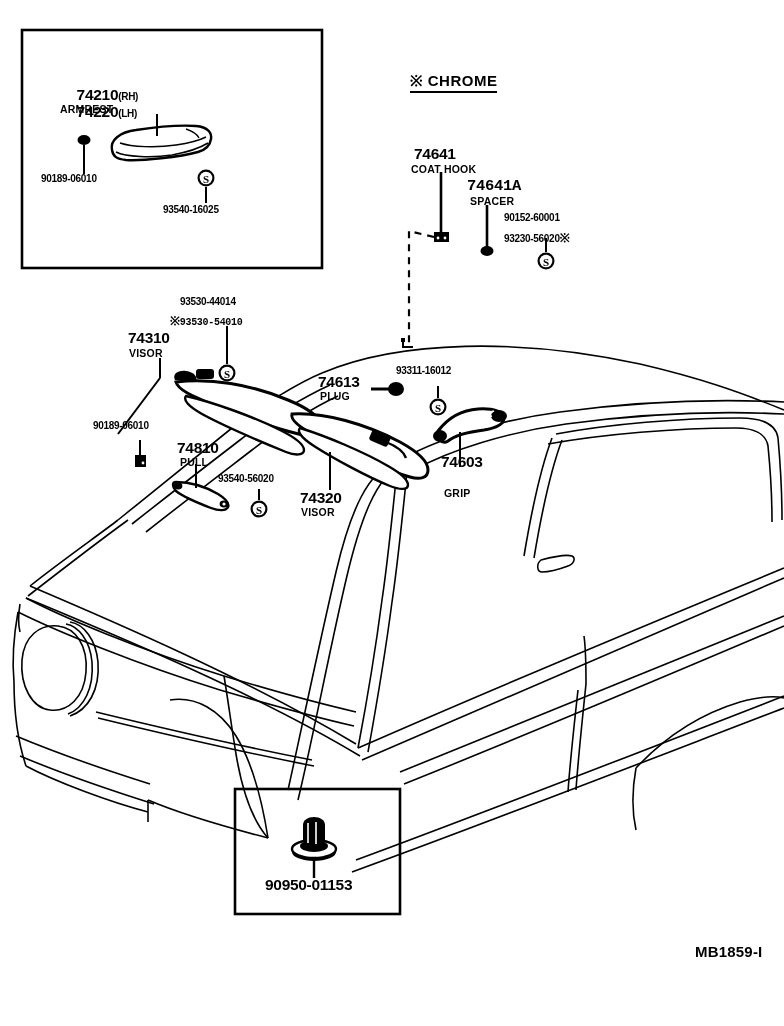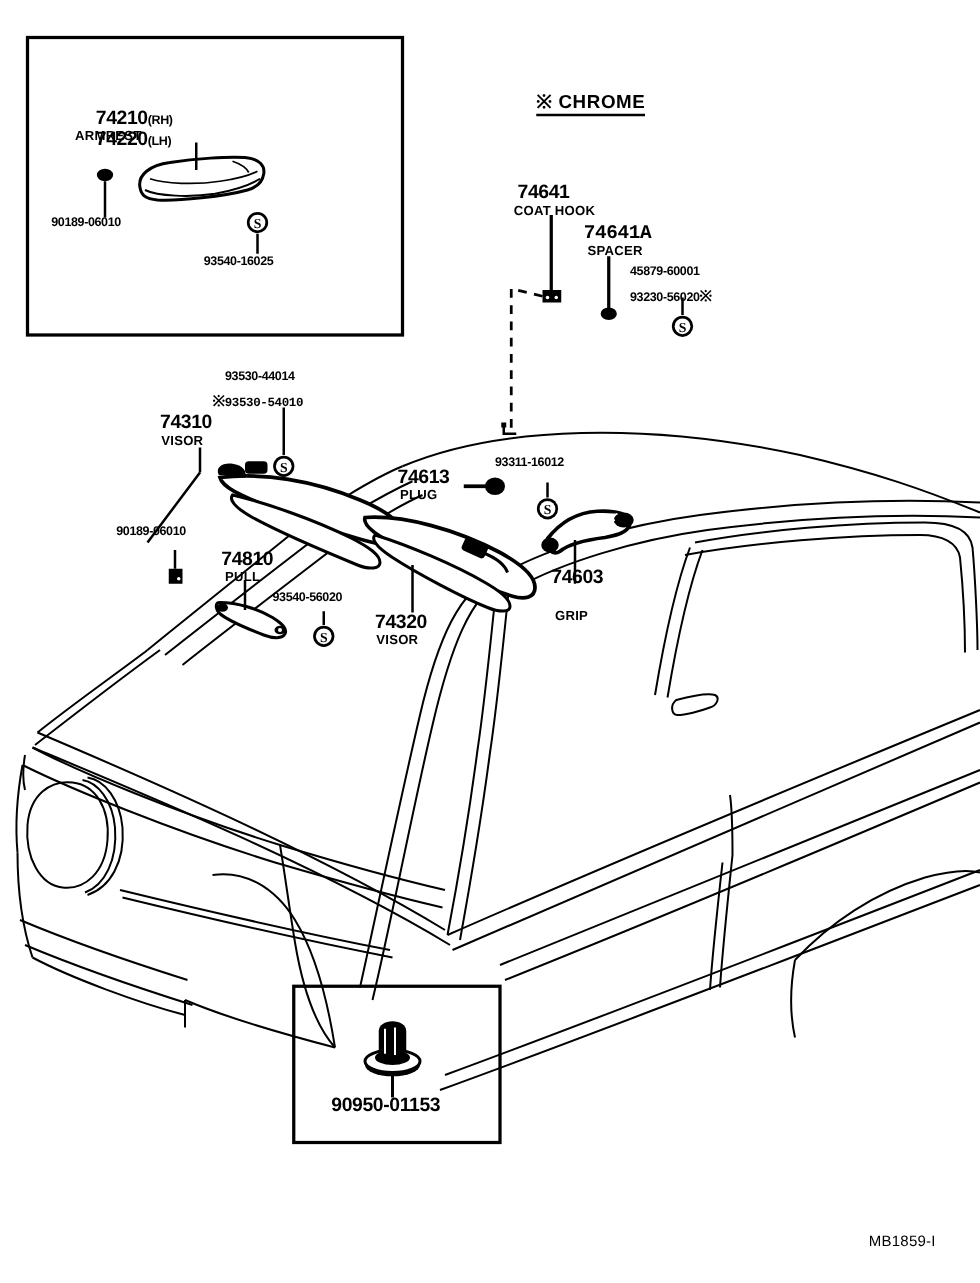--- a/index.html
+++ b/index.html
@@ -8,21 +8,21 @@
   #sheet{position:absolute;left:0;top:0;width:784px;height:1026px;}
   svg.layer{position:absolute;left:0;top:0;width:784px;height:1026px;overflow:visible;}
   .lbl{position:absolute;white-space:pre;font-weight:bold;letter-spacing:-0.3px;
        line-height:1.02;}
   .pn{font-size:15.5px;font-weight:bold;}
   .pn-sm{font-size:10px;font-weight:bold;}
   .nm{font-size:10.5px;font-weight:bold;letter-spacing:0.2px;}
   .sup{font-size:10px;font-weight:bold;}
   .chrome-hd{position:absolute;font-size:15px;font-weight:bold;
        border-bottom:2px solid #000;padding-bottom:1px;letter-spacing:0.5px;}
-  .code{position:absolute;font-size:12px;font-weight:normal;letter-spacing:0.2px;margin-top:43px;}
+  .code{position:absolute;font-size:15px;font-weight:bold;letter-spacing:0.2px;}
   .ast{font-size:12px;font-weight:bold;}
   .ctr{text-align:left;}
 </style>
 </head>
 <body>
 
 <div id="sheet">
 
   <svg class="layer" viewBox="0 0 784 1026">
 
@@ -249,29 +249,29 @@
     <span class="pn">74210</span><span class="sup">(RH)</span>
   </div>
   <div class="lbl ctr" style="left:60px;top:88px;width:190px;">
     <span class="pn">74220</span><span class="sup">(LH)</span>
   </div>
   <div class="lbl ctr nm" style="left:60px;top:104px;width:190px;">ARMREST</div>
 
   <div class="lbl pn-sm" style="left:41px;top:174px;">90189-06010</div>
   <div class="lbl pn-sm" style="left:163px;top:205px;">93540-16025</div>
 
-  <div class="chrome-hd" style="left:429px;top:70px;"><span>※</span> <span>CHROME</span></div>
+  <div class="chrome-hd" style="left:410px;top:70px;"><span>※</span> <span>CHROME</span></div>
 
   <div class="lbl pn" style="left:414px;top:146px;">74641</div>
   <div class="lbl nm" style="left:411px;top:164px;">COAT HOOK</div>
 
   <div class="lbl pn" style="left:467px;top:179px;font-family:Liberation Mono, monospace;">74641A</div>
   <div class="lbl nm" style="left:470px;top:196px;">SPACER</div>
 
-  <div class="lbl pn-sm" style="left:504px;top:213px;">45879-60001</div>
+  <div class="lbl pn-sm" style="left:504px;top:213px;">90152-60001</div>
   <div class="lbl" style="left:504px;top:229px;"><span class="pn-sm">93230-56020</span><span class="ast">※</span></div>
 
   <div class="lbl pn-sm" style="left:180px;top:297px;">93530-44014</div>
   <div class="lbl" style="left:170px;top:313px;font-family:Liberation Mono, monospace;"><span class="ast">※</span><span class="pn-sm">93530-54010</span></div>
 
   <div class="lbl pn" style="left:128px;top:330px;">74310</div>
   <div class="lbl nm" style="left:129px;top:348px;">VISOR</div>
 
   <div class="lbl pn-sm" style="left:93px;top:421px;">90189-06010</div>
 

